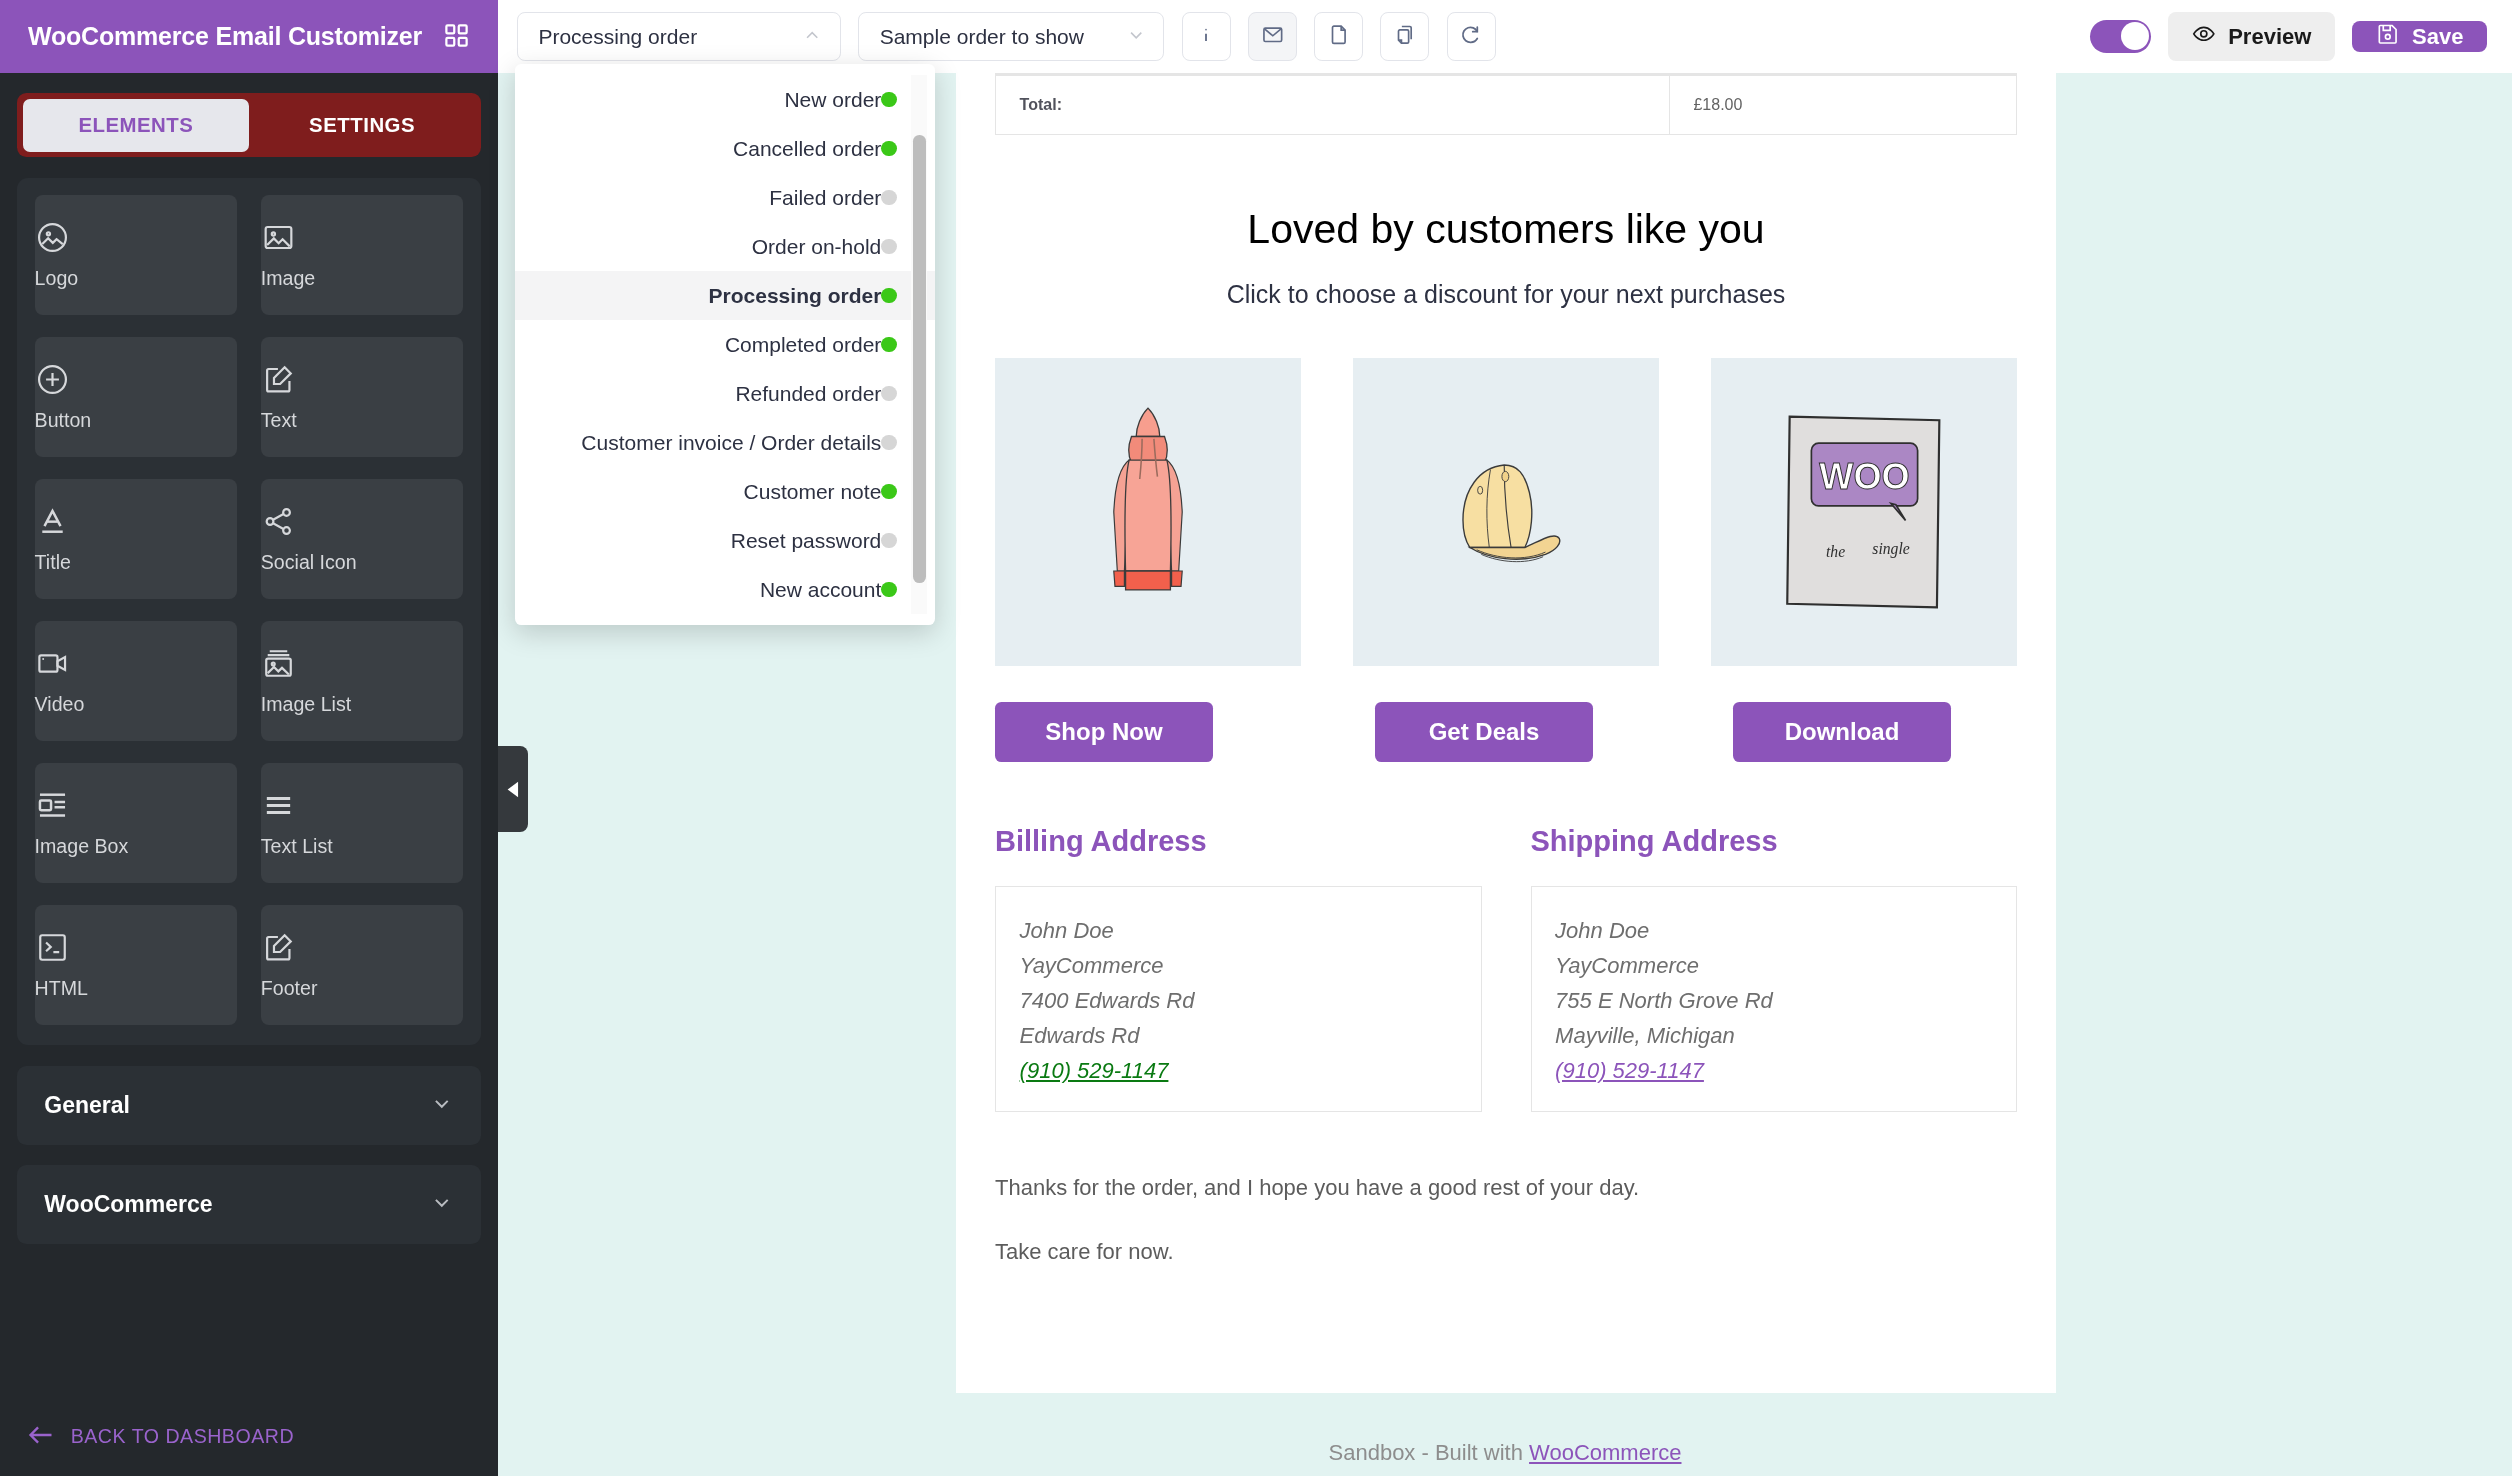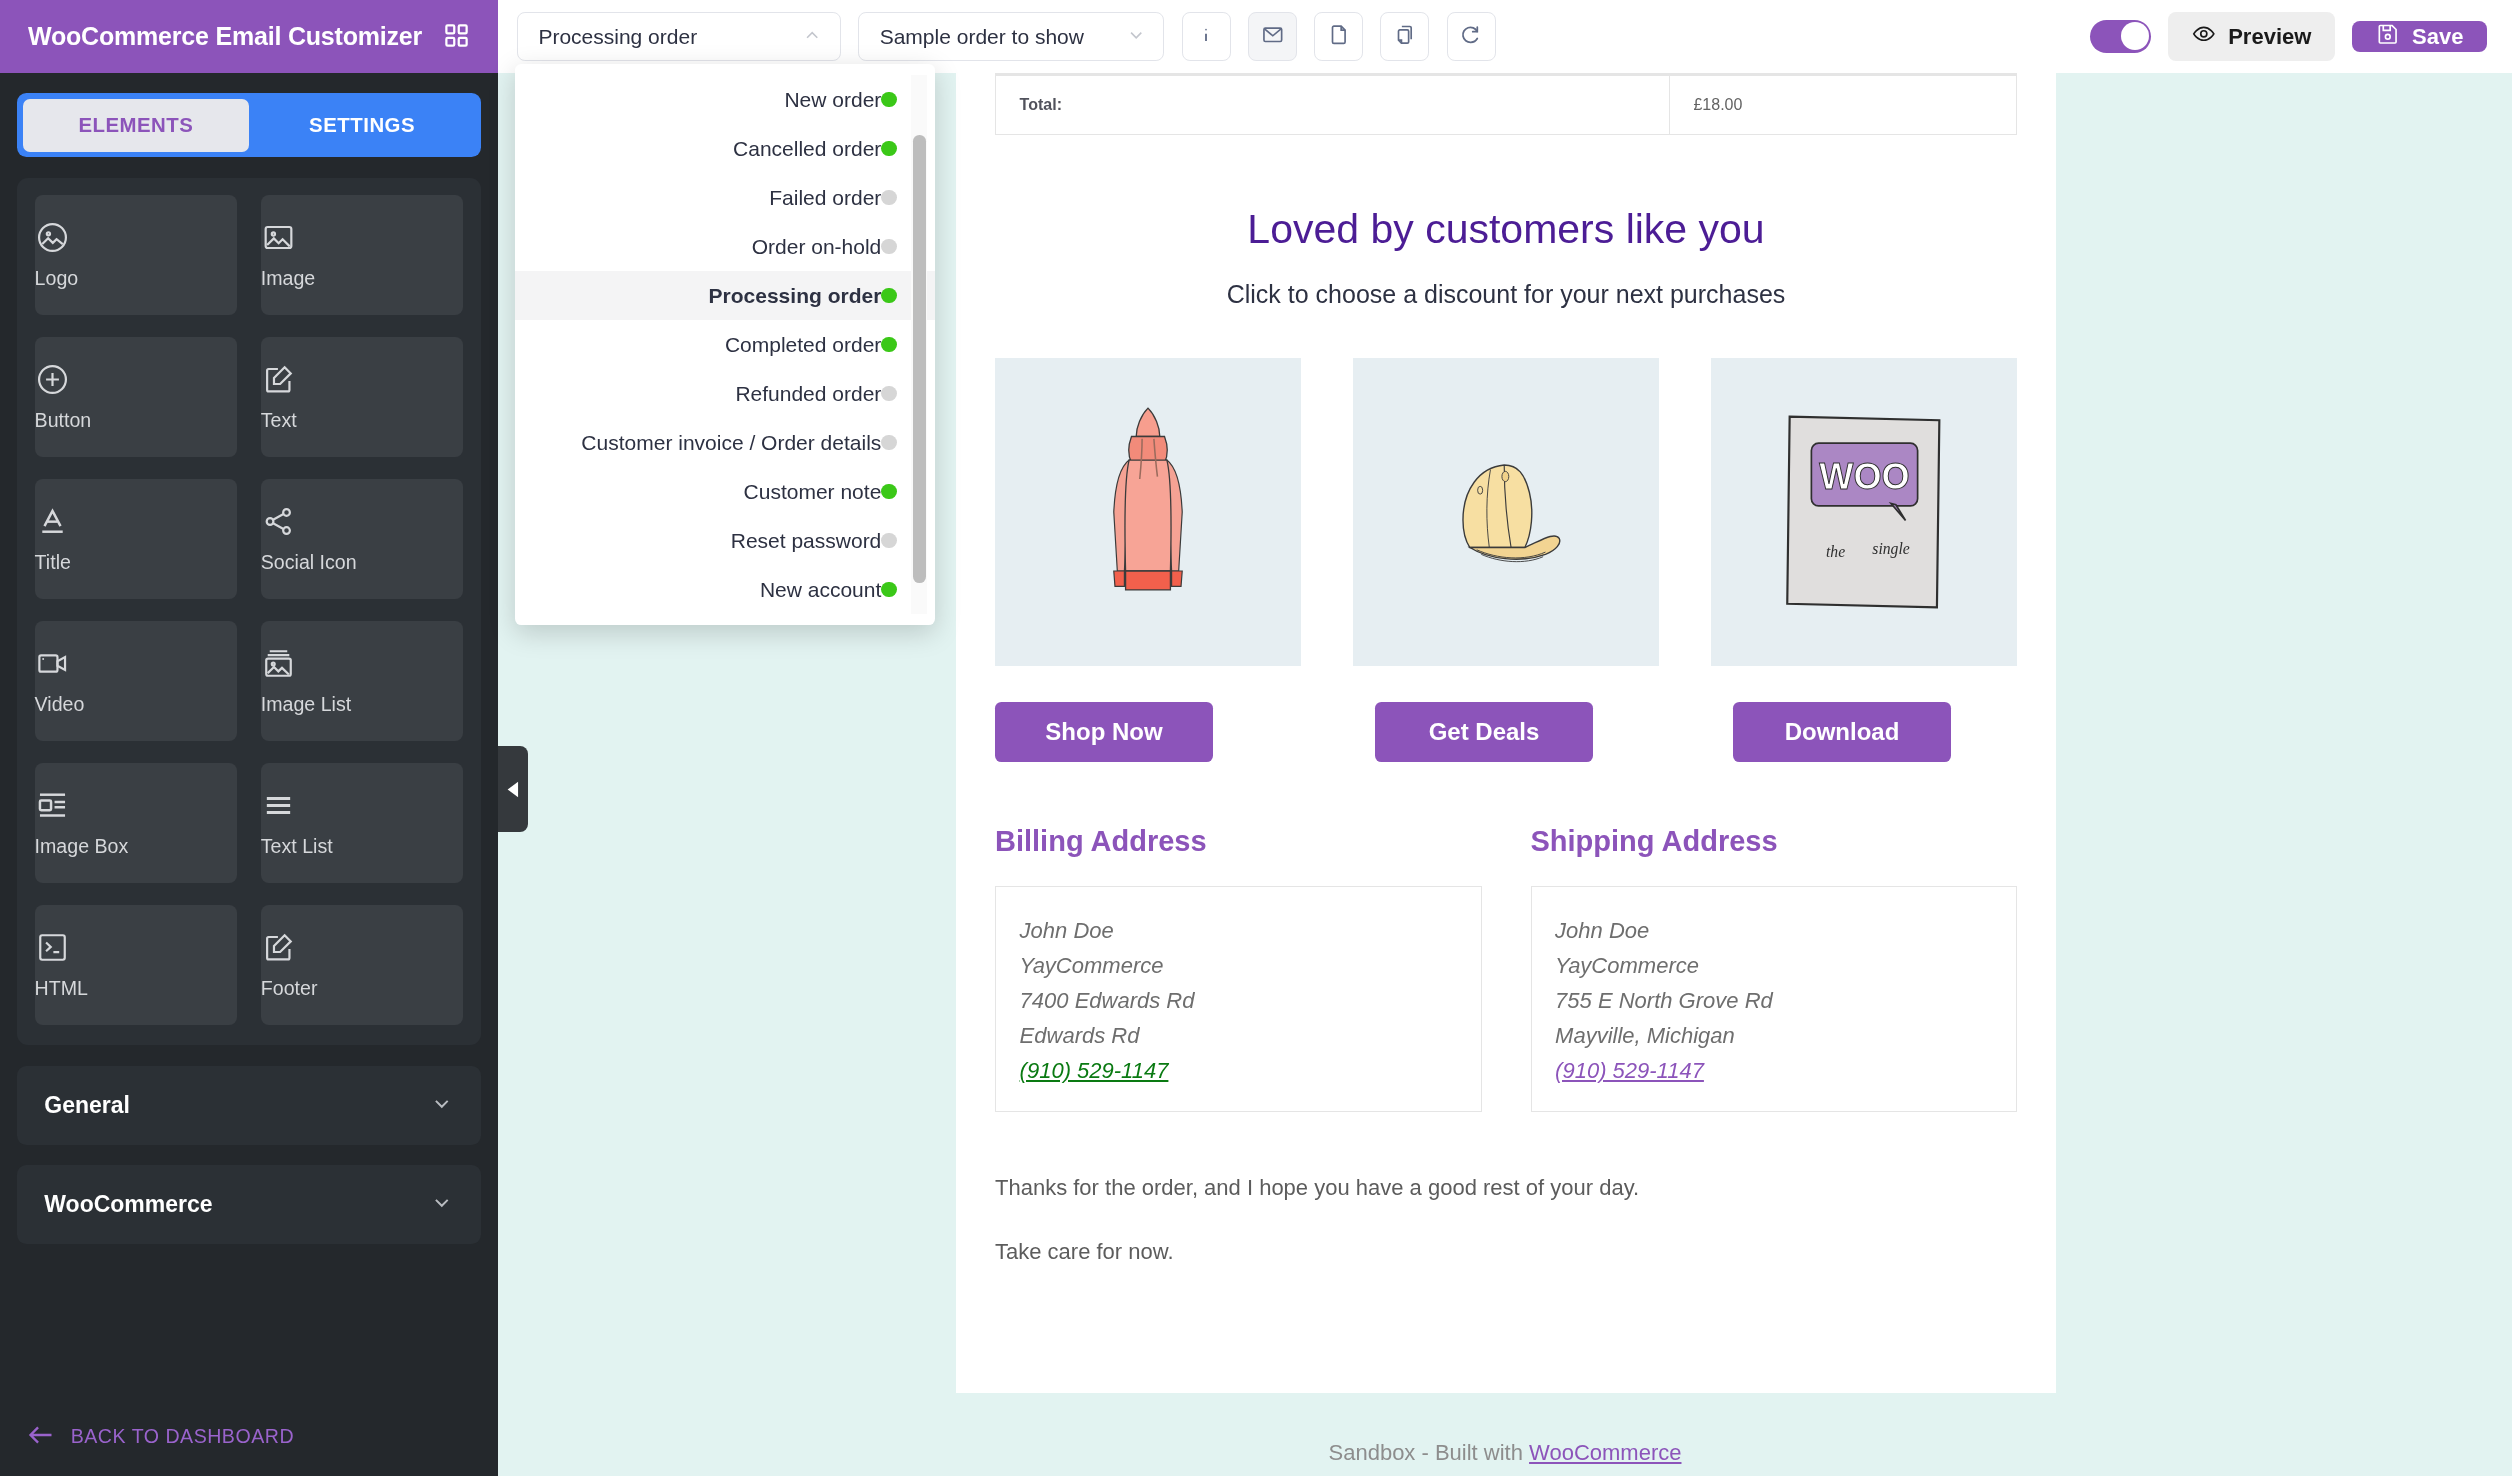--- a/index.html
+++ b/index.html
@@ -22,21 +22,21 @@
     height: 73px; background: #8c54ba;
     display: flex; align-items: center; justify-content: space-between;
     padding: 0 28px 0 28px;
   }
   .sidebar-title {
     color: #ffffff; font-size: 25px; font-weight: bold; letter-spacing: -0.2px;
   }
   .grid-icon { display: block; }
   .tabs-wrap {
     margin: 20.4px 17.3px 0 17.3px; height: 64px;
-    background: #3b82f6; border-radius: 9.4px;
+    background: #7f1d1d; border-radius: 9.4px;
     display: flex; align-items: center; padding: 5.5px;
   }
   .tab {
     flex: 1; height: 53px; border-radius: 7px;
     display: flex; align-items: center; justify-content: center;
     font-size: 20.4px; font-weight: bold; letter-spacing: 0.5px;
     cursor: pointer; user-select: none;
   }
   .tab.active { background: #e6e7ec; color: #8c54ba; }
   .tab.inactive { color: #ffffff; }
@@ -168,21 +168,21 @@
   }
   table.totals td {
     border: 1.6px solid #e5e5e5; padding: 20.4px 23.6px;
     font-size: 16px;
   }
   td.lbl { font-weight: bold; color: #51525c; width: 66%; }
   td.val { color: #636363; }
   .totals-top-rule { height: 1.6px; background: #e5e5e5; }
 
   .section-title {
-    text-align: center; font-size: 41px; color: #4c1d95;
+    text-align: center; font-size: 41px; color: #000000;
     margin-top: 71px; font-weight: normal;
   }
   .section-sub {
     text-align: center; font-size: 25px; color: #2d3142;
     margin-top: 27px;
   }
 
   .products { display: flex; gap: 52px; margin-top: 49px; }
   .product { flex: 1; }
   .product-img {

